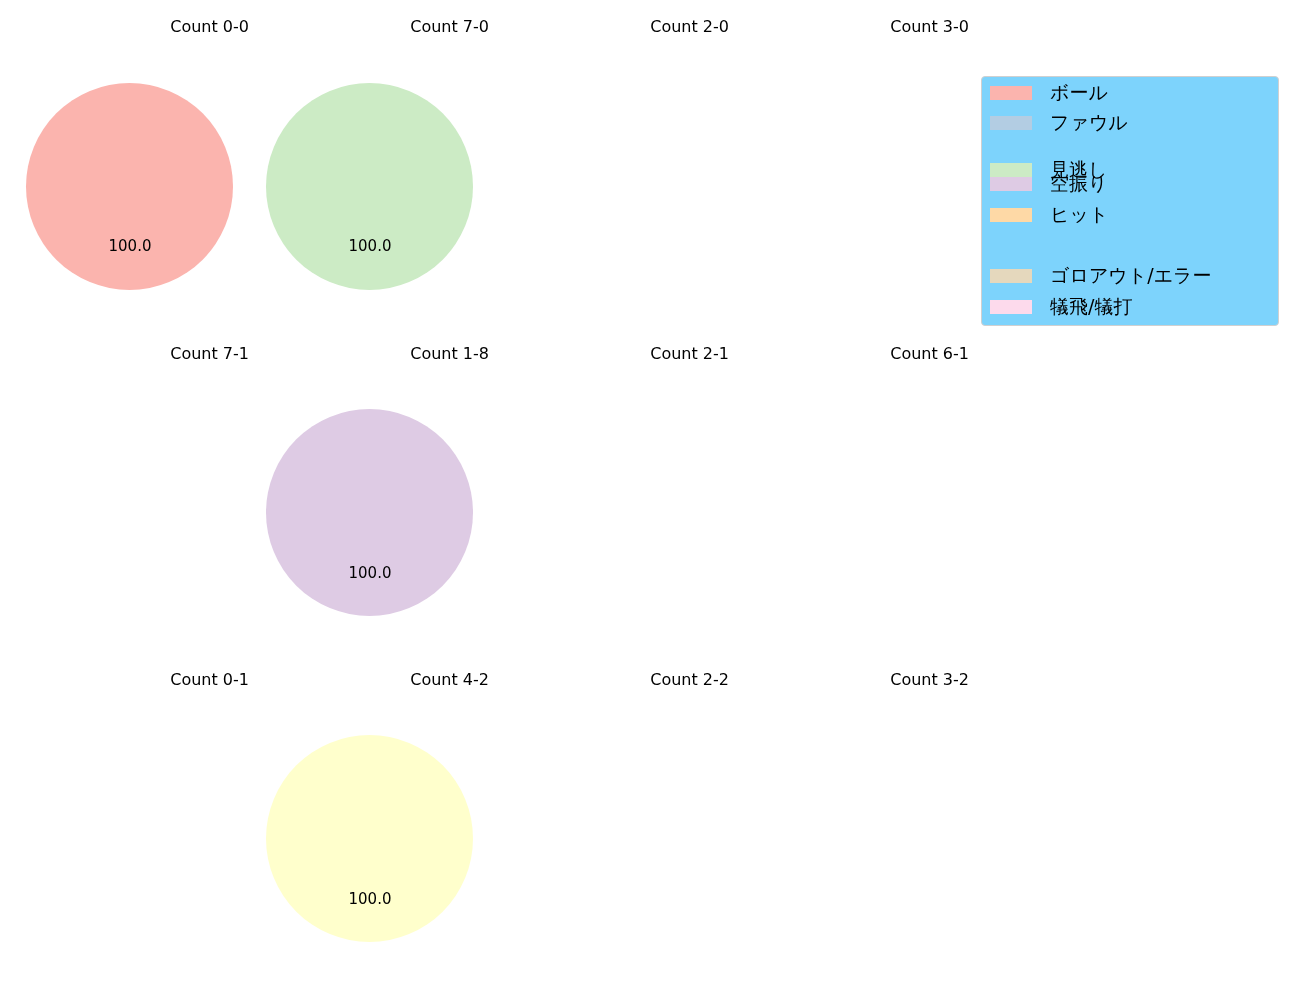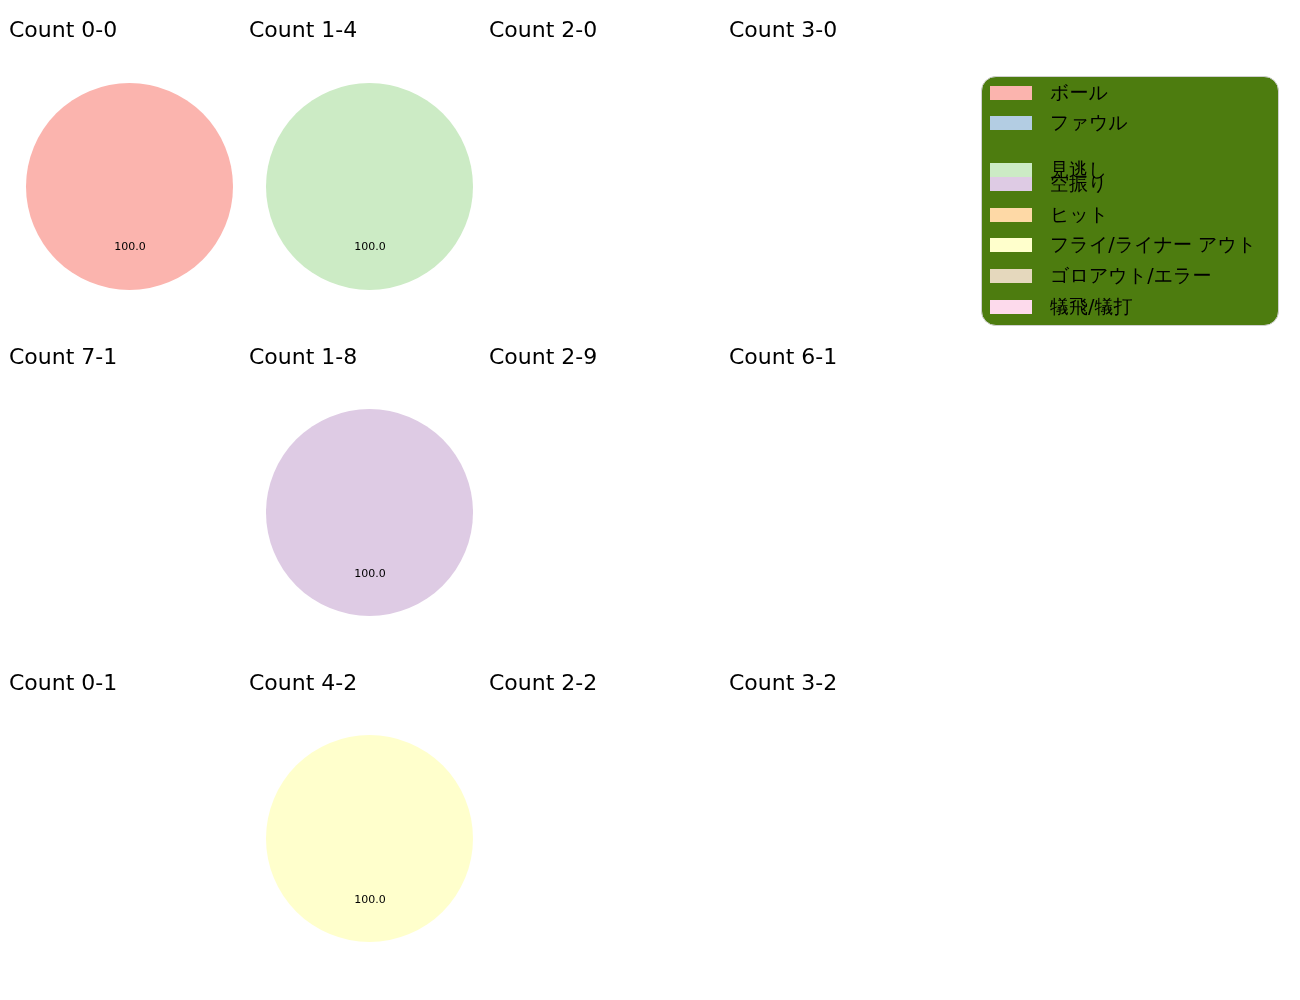--- a/index.html
+++ b/index.html
@@ -1,37 +1,37 @@
 <!DOCTYPE html>
 <html><head>
 <meta charset="utf-8">
 <style>
   html, body { margin:0; padding:0; background:#ffffff; }
   body { width:1300px; height:1000px; position:relative; overflow:hidden;
          font-family:"DejaVu Sans","Liberation Sans",sans-serif; color:#000; }
-  .title { position:absolute; width:240px; text-align:left; font-size:22px; transform:translateX(-50%); }
+  .title { position:absolute; width:240px; text-align:right; font-size:16px; transform:translateX(-50%); }
   .pie { position:absolute; border-radius:50%; }
-  .pct { position:absolute; font-size:11px; transform:translate(-50%,-50%); }
+  .pct { position:absolute; font-size:15px; transform:translate(-50%,-50%); }
   .legend { position:absolute; left:981px; top:76px; width:298px; height:250px;
-            border:1px solid #d0d0d0; border-radius:15px; background:#4d7c0f; box-sizing:border-box; }
+            border:1px solid #d0d0d0; border-radius:4px; background:#7dd3fc; box-sizing:border-box; }
   .leg-item { position:absolute; left:8px; height:20px; display:flex; align-items:center; }
   .swatch { width:42px; height:14px; margin-right:18px; }
   .leg-label { font-size:19px; white-space:nowrap; }
 </style>
 </head>
 <body>
 
 <div class="title" style="left:129px;top:17px">Count 0-0</div>
-<div class="title" style="left:369px;top:17px">Count 1-4</div>
+<div class="title" style="left:369px;top:17px">Count 7-0</div>
 <div class="title" style="left:609px;top:17px">Count 2-0</div>
 <div class="title" style="left:849px;top:17px">Count 3-0</div>
 
 <div class="title" style="left:129px;top:344px">Count 7-1</div>
 <div class="title" style="left:369px;top:344px">Count 1-8</div>
-<div class="title" style="left:609px;top:344px">Count 2-9</div>
+<div class="title" style="left:609px;top:344px">Count 2-1</div>
 <div class="title" style="left:849px;top:344px">Count 6-1</div>
 
 <div class="title" style="left:129px;top:670px">Count 0-1</div>
 <div class="title" style="left:369px;top:670px">Count 4-2</div>
 <div class="title" style="left:609px;top:670px">Count 2-2</div>
 <div class="title" style="left:849px;top:670px">Count 3-2</div>
 
 <div class="pie" style="left:26px;top:83px;width:207px;height:207px;background:#fbb4ae"></div>
 <div class="pct" style="left:130px;top:246px">100.0</div>
 
@@ -58,24 +58,20 @@
     <span class="leg-label">見逃し</span>
   </div>
   <div class="leg-item" style="top:97px">
     <div class="swatch" style="background:#decbe4"></div>
     <span class="leg-label">空振り</span>
   </div>
   <div class="leg-item" style="top:128px">
     <div class="swatch" style="background:#fed9a6"></div>
     <span class="leg-label">ヒット</span>
   </div>
-  <div class="leg-item" style="top:158px">
-    <div class="swatch" style="background:#ffffcc"></div>
-    <span class="leg-label">フライ/ライナー アウト</span>
-  </div>
   <div class="leg-item" style="top:189px">
     <div class="swatch" style="background:#e5d8bd"></div>
     <span class="leg-label">ゴロアウト/エラー</span>
   </div>
   <div class="leg-item" style="top:220px">
     <div class="swatch" style="background:#fddaec"></div>
     <span class="leg-label">犠飛/犠打</span>
   </div>
 </div>
 

